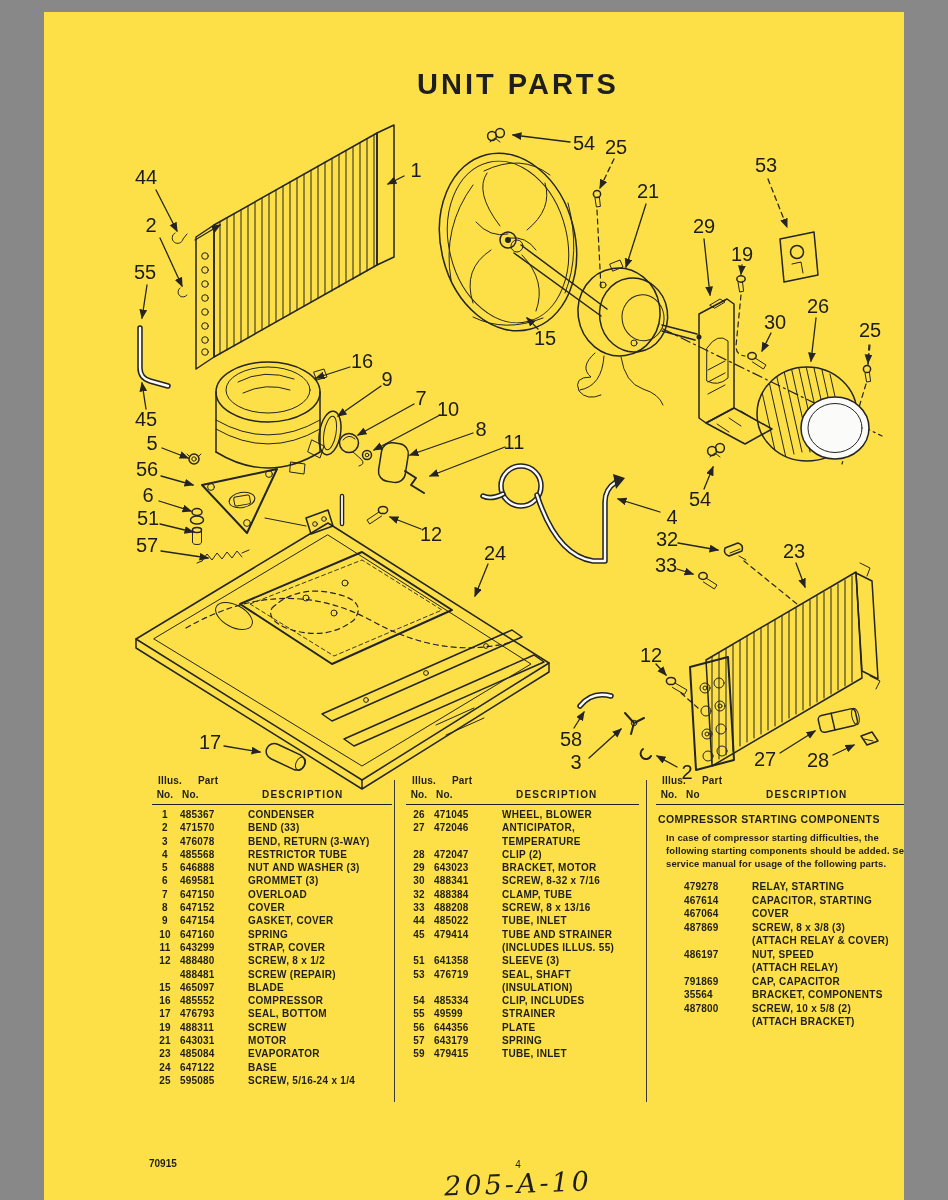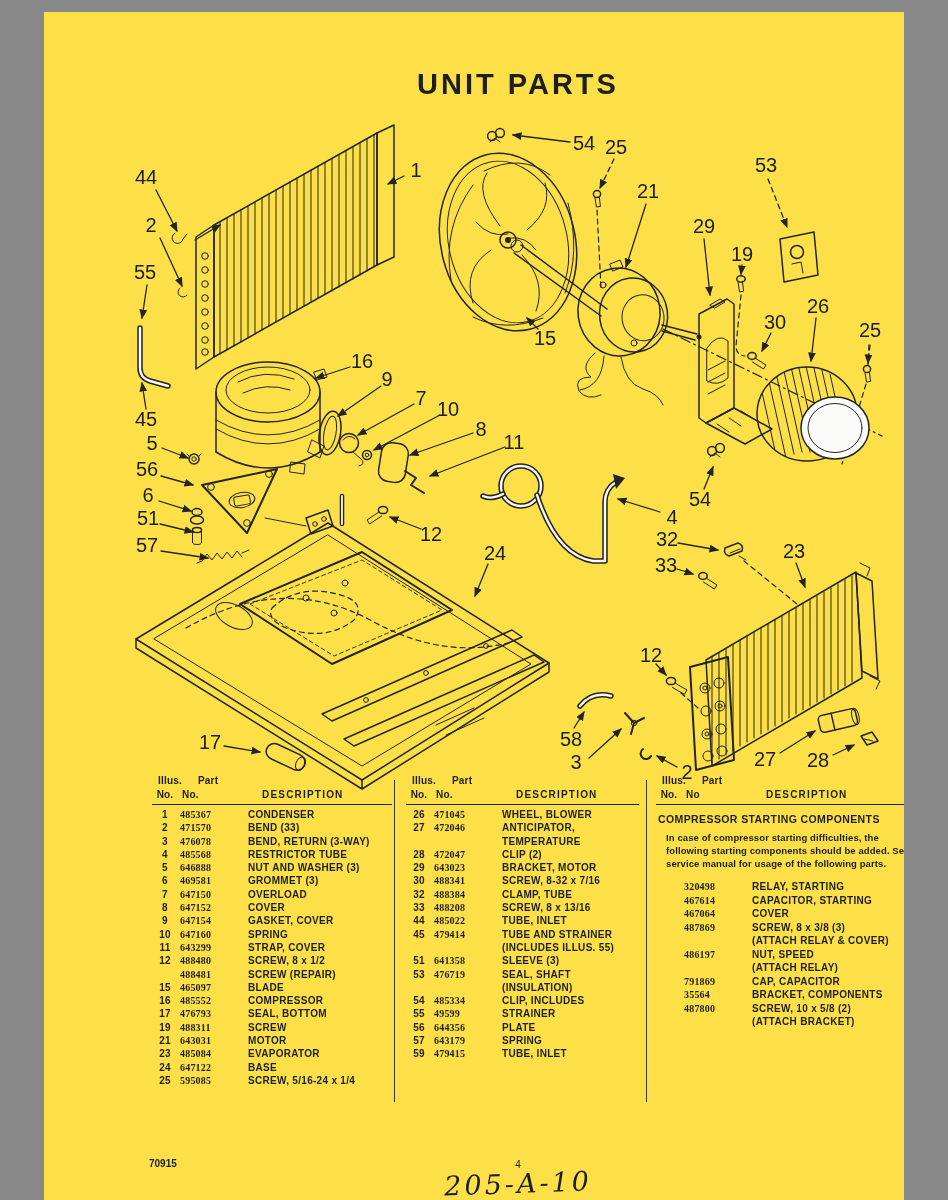--- a/index.html
+++ b/index.html
@@ -34,21 +34,21 @@
   .t2{left:612px;width:318px;}
   .th1{height:13px;line-height:13px;padding-left:6px;}
   .th1 .gap{margin-left:16px;text-align:center;}
   .th2{display:flex;height:13px;line-height:13px;margin-top:1px;}
   .hn1{width:26px;text-align:center;flex:none;}
   .hn2{width:58px;flex:none;padding-left:4px;}
   .hdesc{letter-spacing:1.2px;padding-left:22px;}
   .hrule{border-top:1.8px solid #222;margin:3px 0 3px 0;}
   .trow{display:flex;line-height:13.3px;}
   .c0{width:26px;text-align:center;flex:none;}
-  .c1{width:60px;flex:none;padding-left:2px;font-family:Liberation Serif, serif;}
+  .c1{width:60px;flex:none;padding-left:2px;}
   .c2{flex:1;padding-left:8px;letter-spacing:.3px;}
   .t2 .trow{line-height:13.5px;}
   .section-title{font-size:10.5px;letter-spacing:.4px;margin:8px 0 6px 2px;}
   .section-note{font-size:9.5px;font-weight:600;line-height:13px;width:245px;
                 margin:0 0 10px 10px;letter-spacing:.1px;}
   
   .order-note{position:absolute;top:1124px;left:0;width:948px;text-align:center;
               font-size:11.5px;font-weight:700;letter-spacing:1.6px;}
   .form-number{position:absolute;top:1146px;left:105px;font-size:10px;font-weight:700;}
   .page-number{position:absolute;top:1147px;left:0;width:948px;text-align:center;font-size:10px;}
@@ -634,21 +634,21 @@
       <span class="hn1">No.</span>
       <span class="hn2">No</span>
       <span class="hdesc">DESCRIPTION</span>
     </div>
     <div class="hrule"></div>
     <div class="section-title">COMPRESSOR STARTING COMPONENTS</div>
     <div class="section-note">In case of compressor starting difficulties, the following starting components should be added. See service manual for usage of the following parts.</div>
     <div class="tbody">
         <div class="trow">
           <span class="c0"></span>
-          <span class="c1">320498</span>
+          <span class="c1">479278</span>
           <span class="c2">RELAY, STARTING</span>
         </div>
         <div class="trow">
           <span class="c0"></span>
           <span class="c1">467614</span>
           <span class="c2">CAPACITOR, STARTING</span>
         </div>
         <div class="trow">
           <span class="c0"></span>
           <span class="c1">467064</span>

